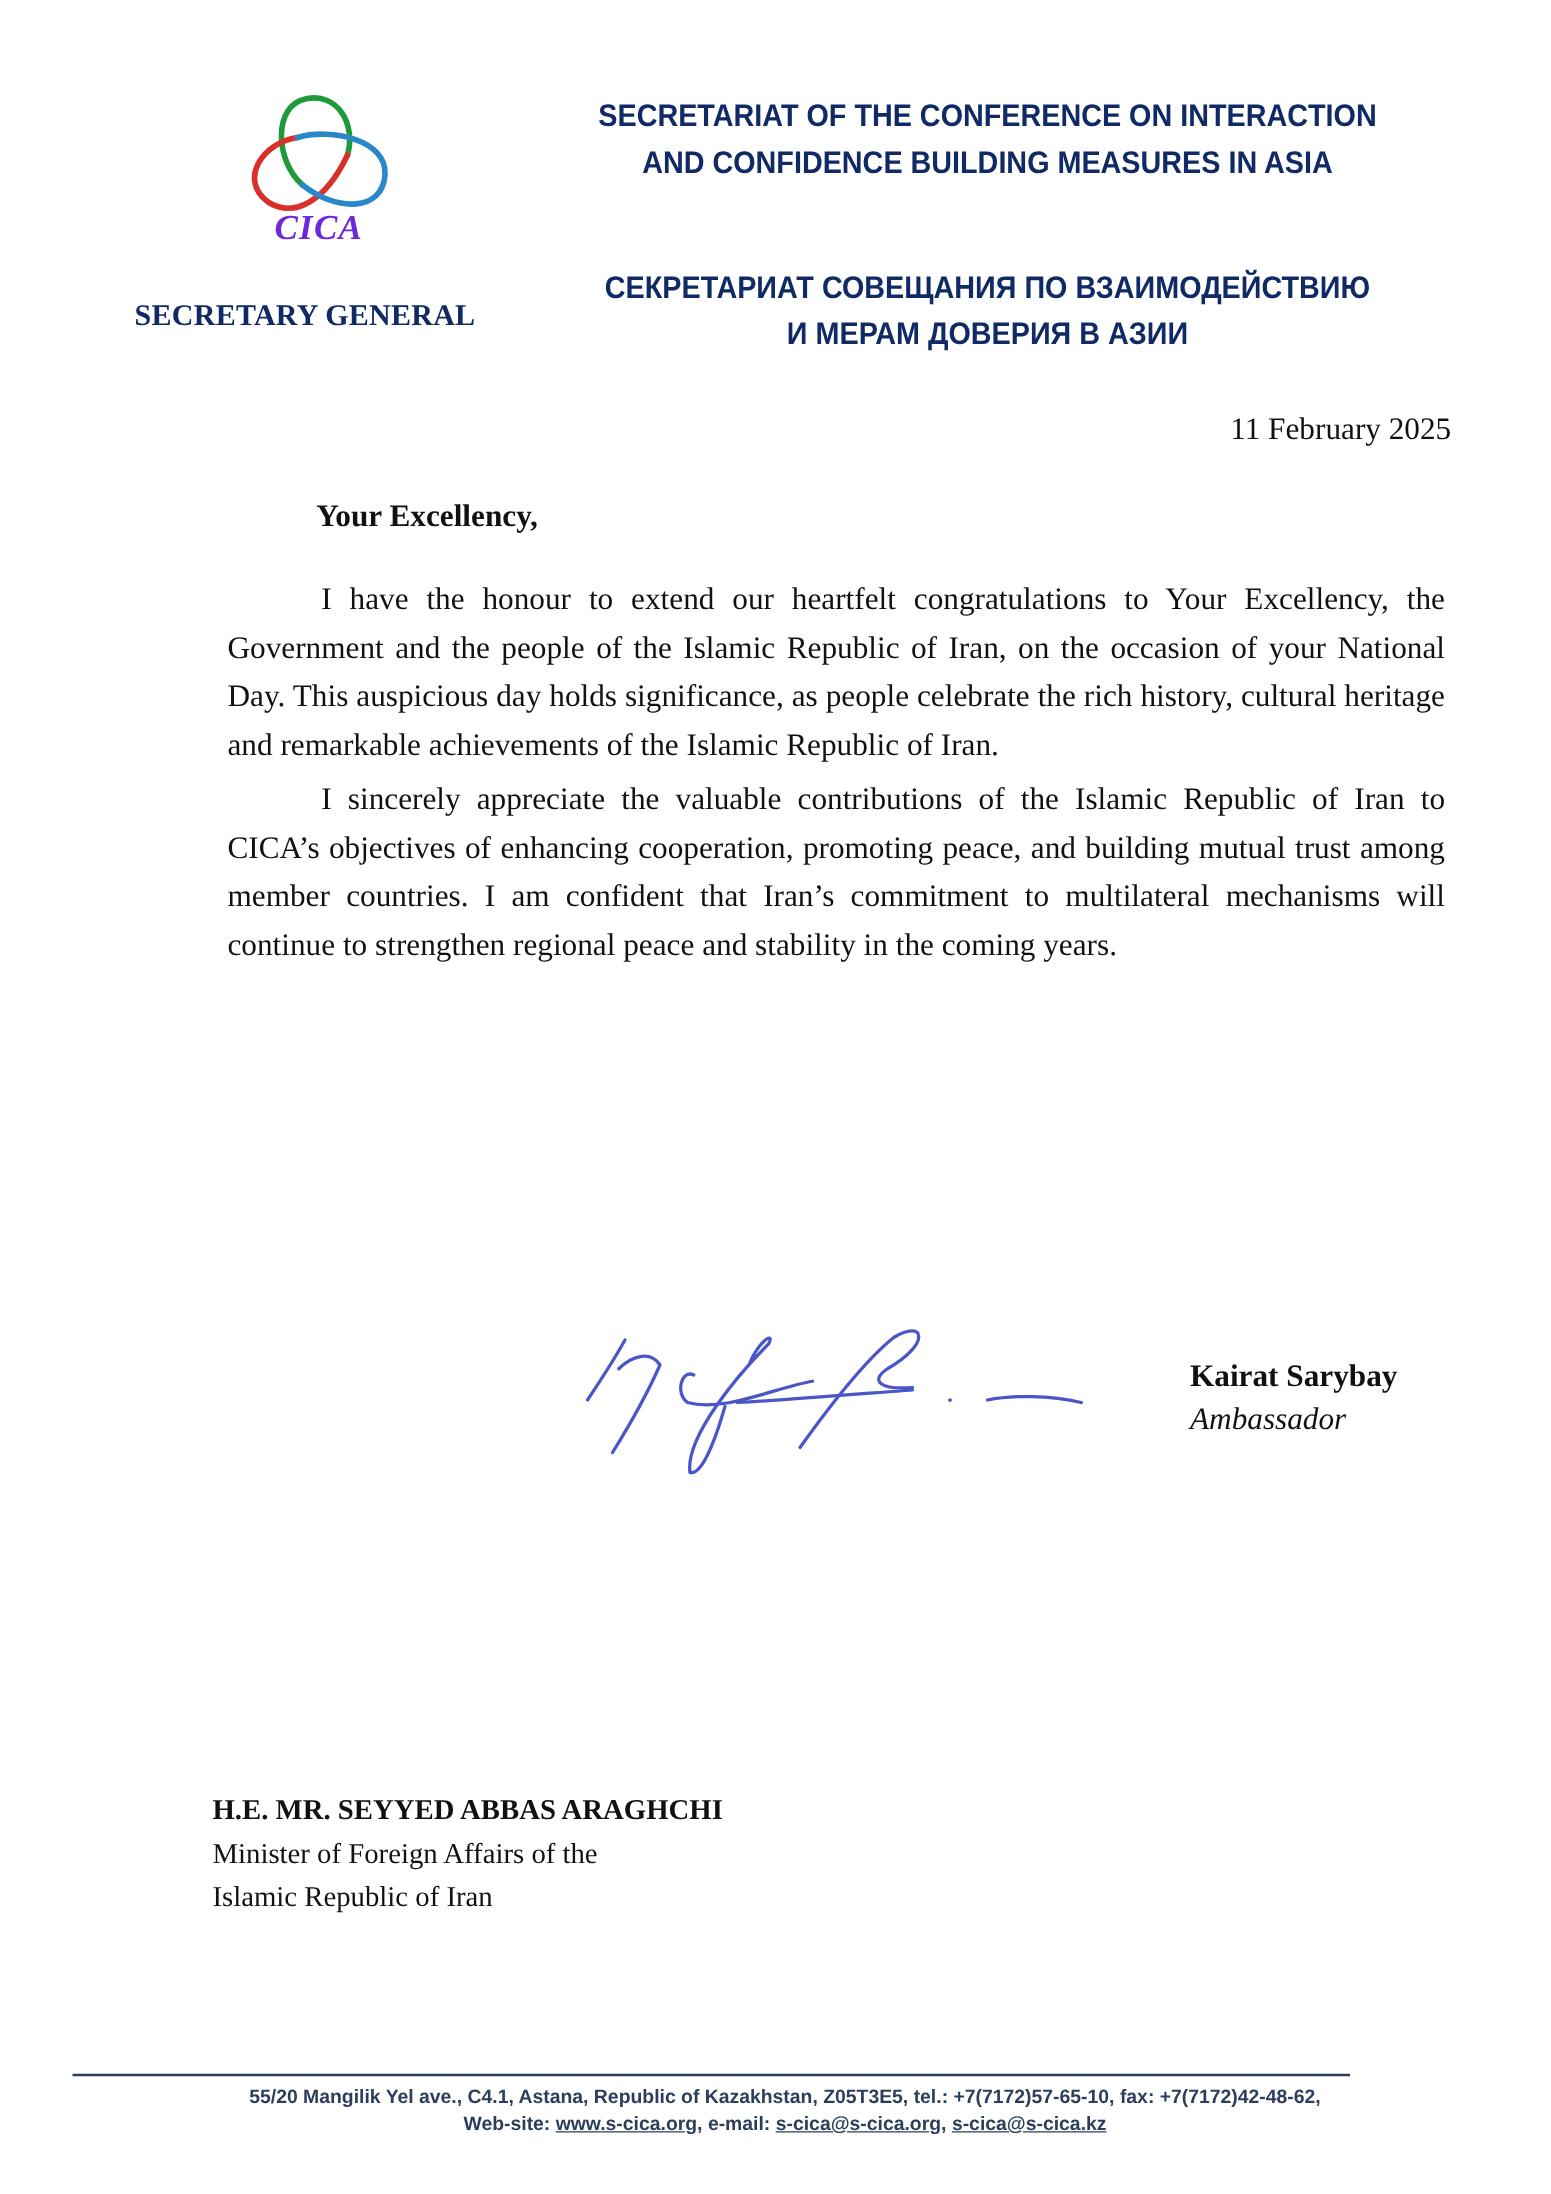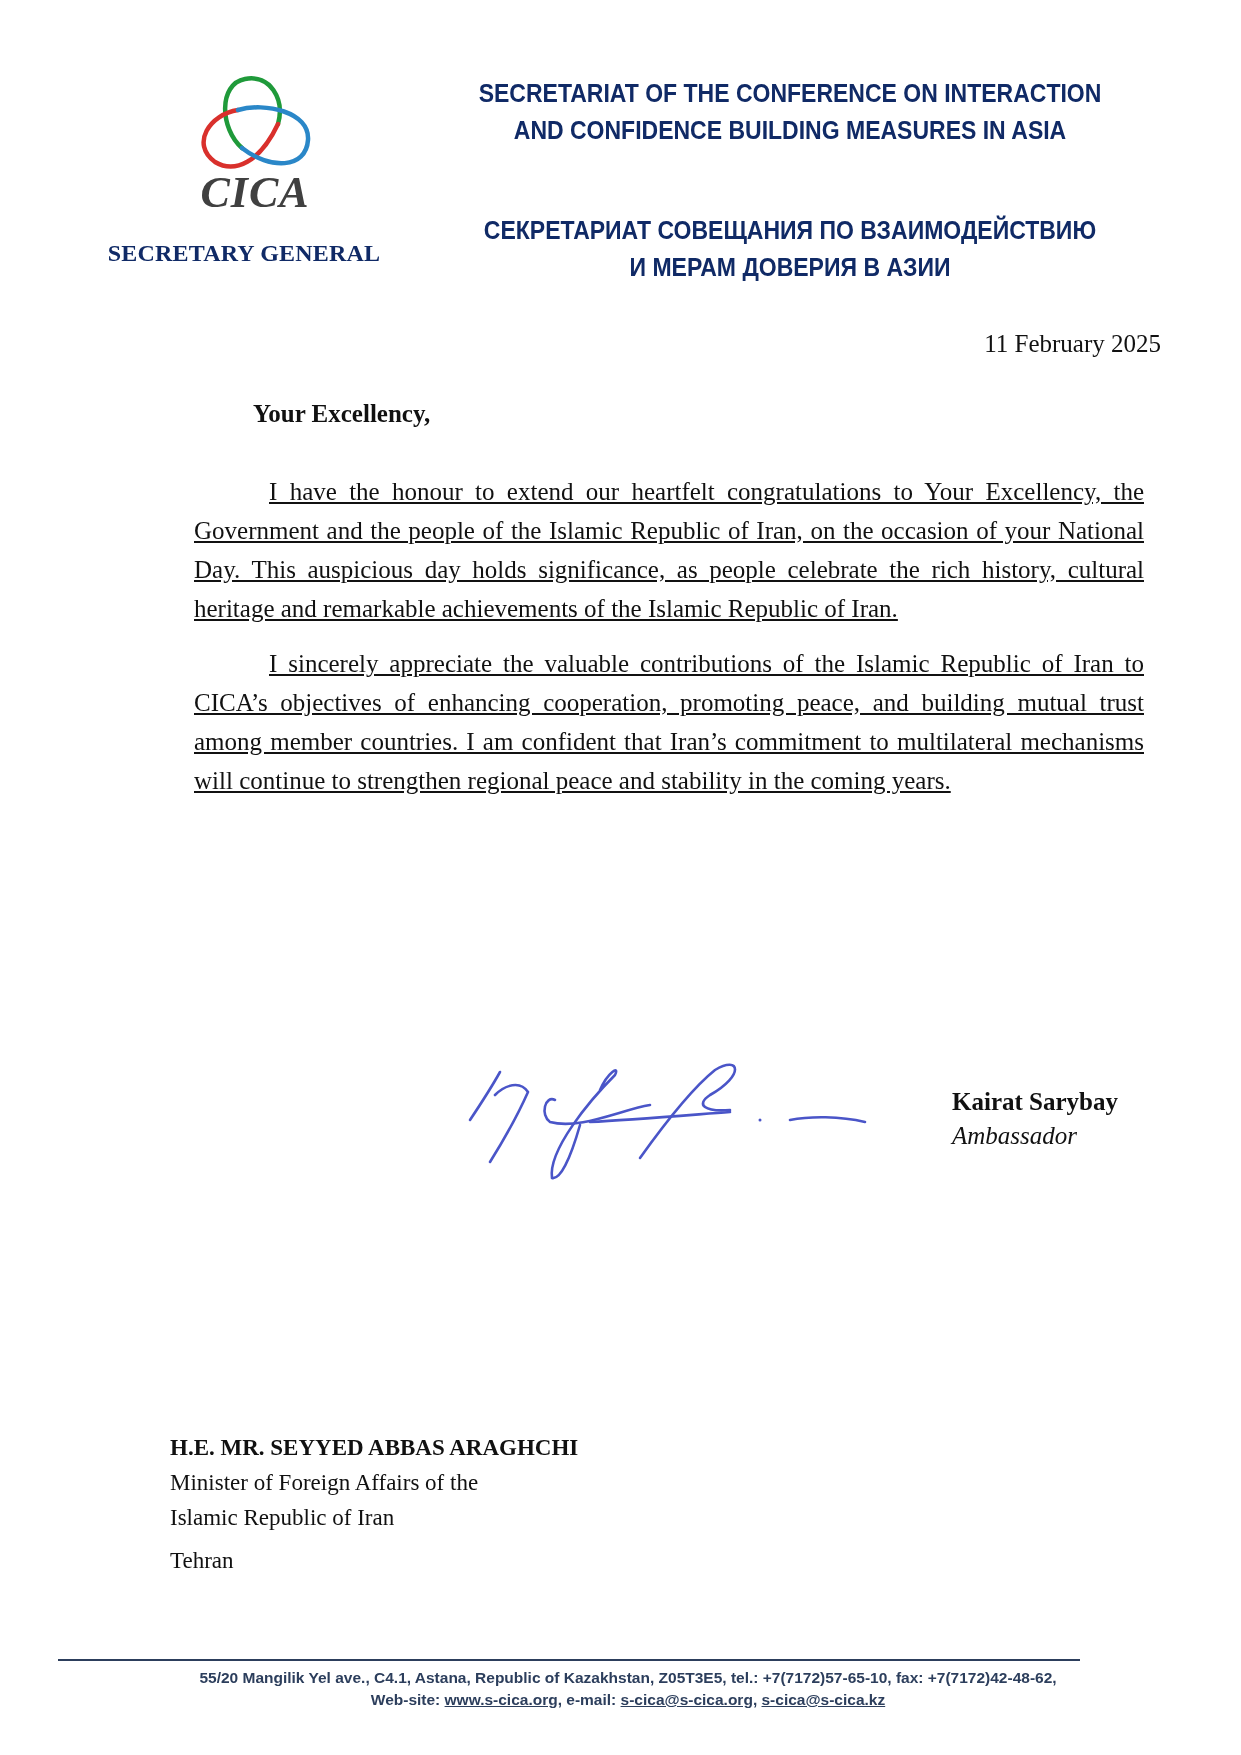--- a/index.html
+++ b/index.html
@@ -21,22 +21,22 @@
     .logo-wrap {
       left: 190px; top: 74px; width: 130px; height: 130px;
     }
     .logo-wrap svg { display: block; }
     .logo-text {
       left: 160px; top: 167px; width: 190px;
       text-align: center;
       font-family: "Liberation Serif", serif;
       font-style: italic;
       font-weight: bold;
-      font-size: 44px;
-      color: #404040;
+      font-size: 28px;
+      color: #6d28d9;
       letter-spacing: 1px;
     }
     .sec-gen {
       left: 84px; top: 240px; width: 320px;
       font-family: "Liberation Serif", serif;
       font-weight: bold;
       font-size: 24px;
       color: #102a66;
       text-align: center;
       letter-spacing: 0.2px;
@@ -71,23 +71,22 @@
       text-align: right;
     }
     .letter-body {
       left: 178px; top: 456px; width: 982px;
       font-size: 25px;
       line-height: 39px;
       text-align: justify;
       font-family: "Liberation Serif", serif;
     }
     .letter-body p {
-      margin: 16px;
+      margin: 4px;
       text-indent: 75px;
-      text-decoration: underline;
     }
 
     
     .signature {
       left: 460px; top: 1050px; width: 440px; height: 140px;
     }
     .signer-name {
       left: 952px; top: 1088px;
       font-weight: bold;
       font-size: 25px;
@@ -182,20 +181,19 @@
     </g>
   </svg>
 </div>
 <div class="abs signer-name">Kairat Sarybay</div>
 <div class="abs signer-title">Ambassador</div>
 
 <div class="abs recipient">
   <div class="r-name">H.E. MR. SEYYED ABBAS ARAGHCHI</div>
   <div>Minister of Foreign Affairs of the</div>
   <div>Islamic Republic of Iran</div>
-  <div class="r-city">Tehran</div>
 </div>
 
 <div class="abs footer-rule"></div>
 <div class="abs footer">
   <div>55/20 Mangilik Yel ave., C4.1, Astana, Republic of Kazakhstan, Z05T3E5,  tel.: +7(7172)57-65-10, fax: +7(7172)42-48-62,</div>
   <div><span>Web-site: </span><a>www.s-cica.org</a><span>, e-mail: </span><a>s-cica@s-cica.org</a><span>, </span><a>s-cica@s-cica.kz</a></div>
 </div>
 
 </body></html>

